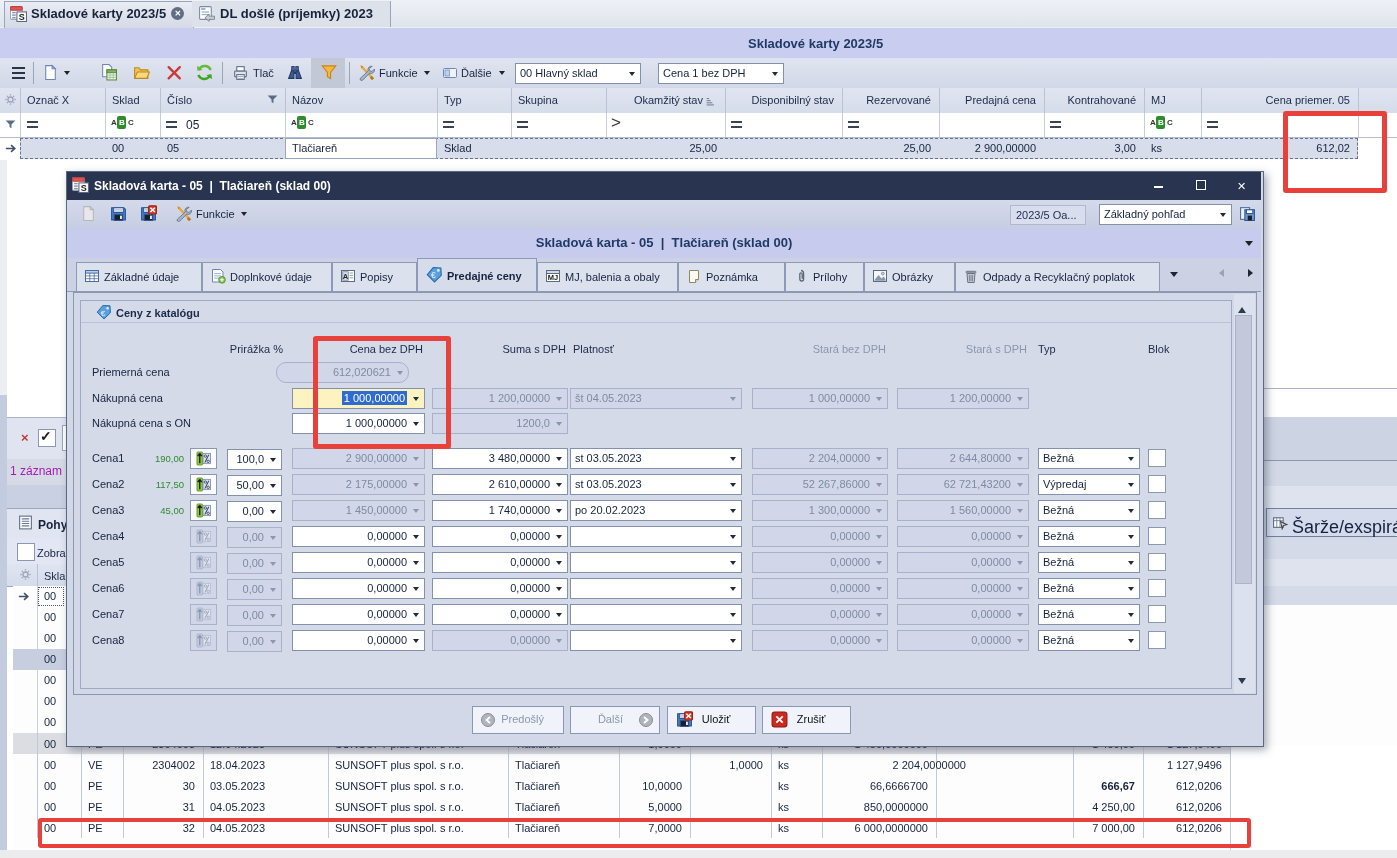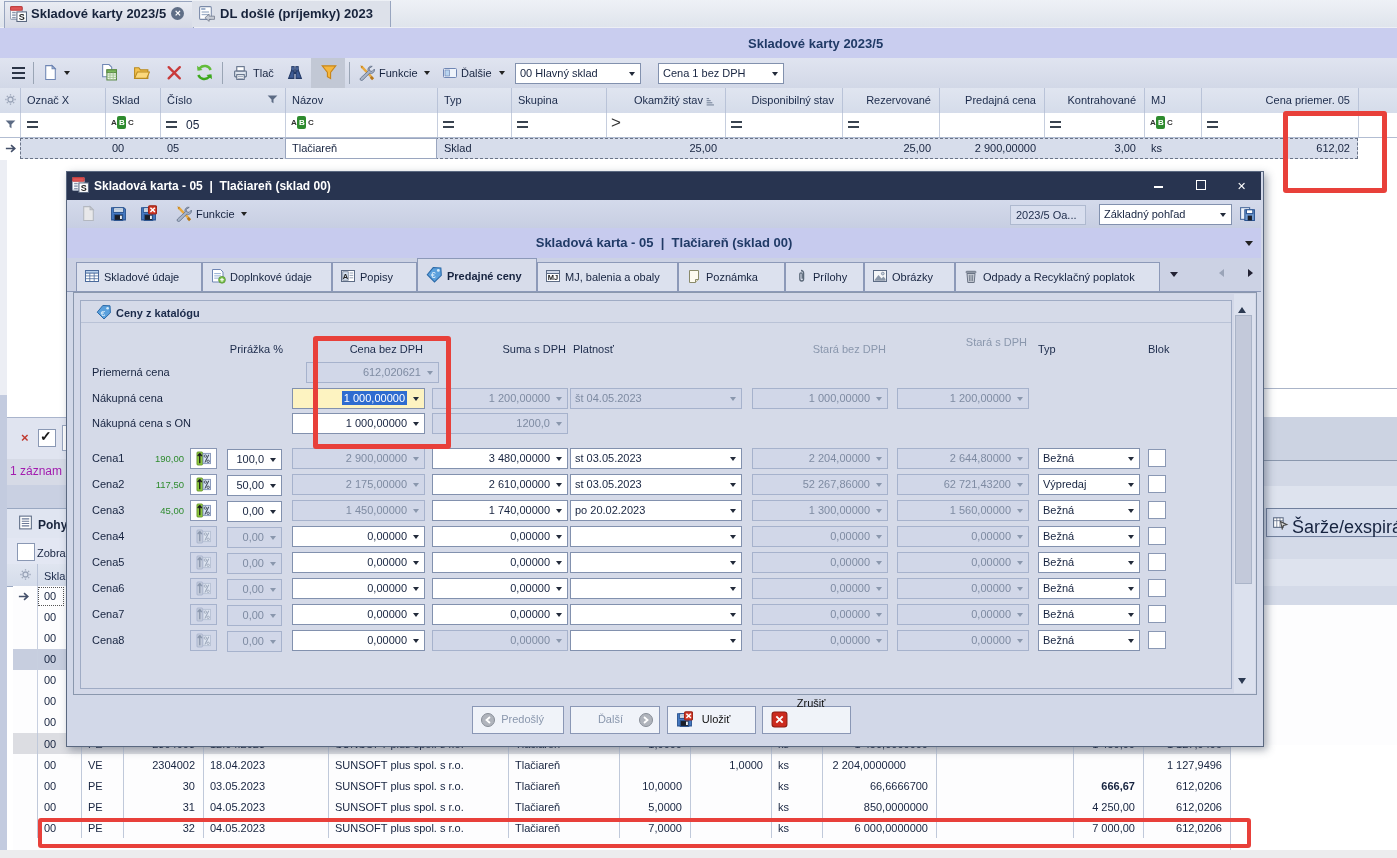--- a/index.html
+++ b/index.html
@@ -342,21 +342,21 @@
 <div class="a" style="left:1143px;top:754px;width:1px;height:21px;background:#c0c9da;"></div>
 <div class="a" style="left:1230px;top:754px;width:1px;height:21px;background:#c0c9da;"></div>
 <div class="tx" style="left:44px;top:760px;">00</div>
 <div class="tx" style="left:88px;top:760px;">VE</div>
 <div class="tx r" style="left:123px;top:760px;width:72px;">2304002</div>
 <div class="tx" style="left:210px;top:760px;">18.04.2023</div>
 <div class="tx" style="left:335px;top:760px;">SUNSOFT plus spol. s r.o.</div>
 <div class="tx" style="left:515px;top:760px;">Tlačiareň</div>
 <div class="tx r" style="left:690px;top:760px;width:73px;">1,0000</div>
 <div class="tx" style="left:778px;top:760px;">ks</div>
-<div class="tx r" style="left:800px;top:760px;width:106px;">2 204,0000000</div>
+<div class="tx r" style="left:860px;top:760px;width:106px;">2 204,0000000</div>
 <div class="tx r" style="left:1073px;top:784px;width:62px;">2 204,00</div>
 <div class="tx r" style="left:1143px;top:760px;width:79px;">1 127,9496</div>
 <div class="a" style="left:13px;top:775px;width:1217px;height:21px;background:#fdfdfe;border-bottom:1px solid #b8c2d4;"></div>
 <div class="a" style="left:37px;top:775px;width:1px;height:21px;background:#c0c9da;"></div>
 <div class="a" style="left:81px;top:775px;width:1px;height:21px;background:#c0c9da;"></div>
 <div class="a" style="left:123px;top:775px;width:1px;height:21px;background:#c0c9da;"></div>
 <div class="a" style="left:203px;top:775px;width:1px;height:21px;background:#c0c9da;"></div>
 <div class="a" style="left:328px;top:775px;width:1px;height:21px;background:#c0c9da;"></div>
 <div class="a" style="left:508px;top:775px;width:1px;height:21px;background:#c0c9da;"></div>
 <div class="a" style="left:619px;top:775px;width:1px;height:21px;background:#c0c9da;"></div>
@@ -510,21 +510,21 @@
 <div class="a" style="left:67px;top:228px;width:1194px;height:30px;background:#c7cbee;z-index:21;"></div>
 <div class="tx b" style="left:67px;top:236px;width:1194px;text-align:center;font-size:13px;color:#203a66;z-index:21;">Skladová karta - 05&nbsp; | &nbsp;Tlačiareň (sklad 00)</div>
 <div class="a" style="left:1245px;top:241px;width:0;height:0;border:4px solid transparent;border-top:5px solid #222;z-index:21;"></div>
 <div class="a" style="left:67px;top:258px;width:1194px;height:33px;background:#ccd2e4;border-bottom:1px solid #8c99b8;z-index:21;"></div>
 <div class="a" style="left:76px;top:262px;width:126px;height:29px;background:#dce1ee;border:1px solid #8c99b8;border-bottom:none;box-sizing:border-box;z-index:21;"></div>
 <svg class="ico" style="left:84px;top:268px;z-index:22" width="16" height="16" viewBox="0 0 16 16">
       <rect x="1.5" y="2.5" width="13" height="11" fill="#fff" stroke="#4a6a9c"></rect>
       <rect x="1.5" y="2.5" width="13" height="2.6" fill="#b8d0ec" stroke="#4a6a9c"></rect>
       <path d="M5.8 5.1 v8.4 M10.2 5.1 v8.4 M1.5 7.9 h13 M1.5 10.7 h13" stroke="#4a6a9c" stroke-width="0.8"></path>
     </svg>
-<div class="tx" style="left:104px;top:272px;z-index:21;">Skladové údaje</div>
+<div class="tx" style="left:104px;top:272px;z-index:21;">Základné údaje</div>
 <div class="a" style="left:202px;top:262px;width:130px;height:29px;background:#dce1ee;border:1px solid #8c99b8;border-bottom:none;box-sizing:border-box;z-index:21;"></div>
 <svg class="ico" style="left:210px;top:268px;z-index:22" width="16" height="16" viewBox="0 0 16 16">
       <path d="M2.5 1.5 h8 l2.5 2.5 v10 h-10.5 z" fill="#fff" stroke="#6f86b4"></path>
       <rect x="4.2" y="5" width="6.6" height="1.1" fill="#9fb7d8"></rect>
       <rect x="4.2" y="7.3" width="6.6" height="1.1" fill="#9fb7d8"></rect>
       <rect x="4.2" y="9.6" width="6.6" height="1.1" fill="#9fb7d8"></rect>
       <circle cx="12" cy="11.8" r="3.4" fill="#7cc24e" stroke="#4e8a2a" stroke-width="0.7"></circle>
       <path d="M12 9.9 v3.8 M10.1 11.8 h3.8" stroke="#fff" stroke-width="1.1"></path>
     </svg>
 <div class="tx" style="left:230px;top:272px;z-index:21;">Doplnkové údaje</div>
@@ -585,25 +585,25 @@
       <path d="M6.8 1.5 L14 1.8 L14.4 8.8 L8 15 L1.2 8.2 Z" fill="#5aa0dc" stroke="#2c6aa8" transform="rotate(0 8 8)"></path>
       <circle cx="11.6" cy="4.2" r="1.3" fill="#d8ecfa"></circle>
       <text x="7" y="11.5" font-size="8" fill="#e8f4fc" text-anchor="middle">€</text>
     </svg>
 <div class="tx b" style="left:116px;top:308px;color:#1b2a4a;z-index:21;">Ceny z katalógu</div>
 <div class="tx r" style="left:133px;top:344px;width:150px;color:#1b2a4a;z-index:21;">Prirážka %</div>
 <div class="tx r" style="left:273px;top:344px;width:150px;color:#1b2a4a;z-index:21;">Cena bez DPH</div>
 <div class="tx r" style="left:416px;top:344px;width:150px;color:#1b2a4a;z-index:21;">Suma s DPH</div>
 <div class="tx" style="left:573px;top:344px;color:#1b2a4a;z-index:21;">Platnosť</div>
 <div class="tx r" style="left:736px;top:344px;width:150px;color:#8a97ad;z-index:21;">Stará bez DPH</div>
-<div class="tx r" style="left:877px;top:337px;width:150px;color:#8a97ad;z-index:21;">Stará s DPH</div>
+<div class="tx r" style="left:877px;top:344px;width:150px;color:#8a97ad;z-index:21;">Stará s DPH</div>
 <div class="tx" style="left:1038px;top:344px;color:#1b2a4a;z-index:21;">Typ</div>
 <div class="tx" style="left:1148px;top:344px;color:#1b2a4a;z-index:21;">Blok</div>
 <div class="tx" style="left:92px;top:367px;z-index:21;">Priemerná cena</div>
-<div class="combo dis" style="left:306px;top:362px;width:131px;z-index:21;">
+<div class="combo dis" style="left:276px;top:362px;width:131px;z-index:21;border-radius:10px;">
       <span class="v">612,020621</span>
       <span class="da"></span>
     </div>
 <div class="tx" style="left:92px;top:393px;z-index:21;">Nákupná cena</div>
 <div class="combo" style="left:292px;top:388px;width:131px;z-index:21;background:#fdf3c1;">
       <span class="v"><span style="background:#2e6cd0;color:#fff;padding:1px 2px;">1 000,00000</span></span>
       <span class="da"></span>
     </div>
 <div class="combo dis" style="left:432px;top:388px;width:134px;z-index:21;">
       <span class="v">1 200,00000</span>
@@ -967,20 +967,20 @@
       <path d="M1.5 2.5 h11.5 l1.5 1.5 v10 h-13 z" fill="#4a7ec8" stroke="#2c5692"></path>
       <rect x="3.5" y="2.5" width="9" height="4.6" fill="#fff" stroke="#2c5692"></rect>
       <rect x="4.6" y="3.4" width="6.8" height="1" fill="#9ab2cc"></rect>
       <rect x="4.6" y="5.2" width="6.8" height="1" fill="#9ab2cc"></rect>
       <rect x="4" y="9" width="8" height="5.5" fill="#1a1e28" stroke="#2c5692"></rect>
       <rect x="9.4" y="10" width="1.8" height="3.2" fill="#e8eef4"></rect>
       <rect x="8" y="0.8" width="7.6" height="7.6" rx="1.2" fill="#d43c2a" stroke="#9c2418"></rect>
       <path d="M9.8 2.6 L14 6.6 M14 2.6 L9.8 6.6" stroke="#fff" stroke-width="1.4"></path>
     </svg>
 <div class="a" style="left:762px;top:706px;width:89px;height:28px;background:#f0f3f9;border:1px solid #8a97b5;box-sizing:border-box;z-index:21;"></div>
-<div class="tx" style="left:762px;top:698px;width:89px;text-align:center;color:#111;z-index:21;">&nbsp;&nbsp;&nbsp;Zrušiť</div>
+<div class="tx" style="left:762px;top:714px;width:89px;text-align:center;color:#111;z-index:21;">&nbsp;&nbsp;&nbsp;Zrušiť</div>
 <svg class="ico" style="left:771px;top:711px;z-index:22" width="17" height="17" viewBox="0 0 16 16">
       <rect x="1" y="1" width="14" height="14" rx="2.5" fill="#cc2a1e" stroke="#8e1a10"></rect>
       <path d="M5 5 L11 11 M11 5 L5 11" stroke="#fff" stroke-width="1.8"></path>
     </svg>
 <div class="redbox" style="left:1283px;top:111px;width:94px;height:72px;border-width:5px;"></div>
 <div class="redbox" style="left:313px;top:336px;width:128px;height:103px;border-width:5px;z-index:40;"></div>
 <div class="redbox" style="left:38px;top:818px;width:1205px;height:22px;"></div>
 </div>
 </body></html>

